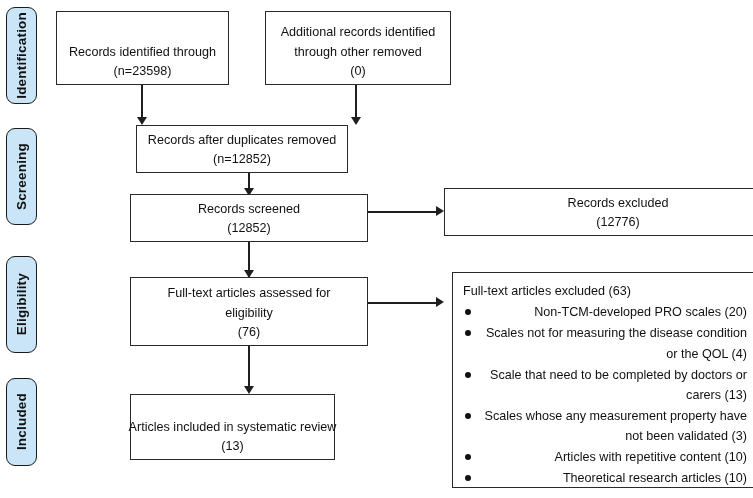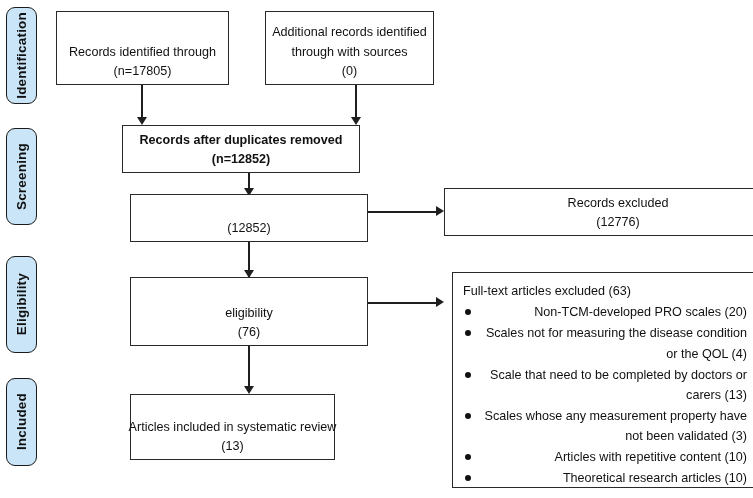--- a/index.html
+++ b/index.html
@@ -128,59 +128,61 @@
   </div>
   <div class="stage" style="top:256px;height:97px;">
     <span class="stage-text">Eligibility</span>
   </div>
   <div class="stage" style="top:378px;height:88px;">
     <span class="stage-text">Included</span>
   </div>
 
   <div class="box" style="left:56px;top:11px;width:173px;height:74px;">
     <span class="ln">Records identified through</span>
-    <span class="ln">(n=17805)</span>
-  </div>
-
-  <div class="box" style="left:265px;top:11px;width:169px;height:74px;">
+    <span class="ln">(n=23598)</span>
+  </div>
+
+  <div class="box" style="left:265px;top:11px;width:186px;height:74px;">
     <span class="ln">Additional records identified</span>
-    <span class="ln">through with sources</span>
+    <span class="ln">through other removed</span>
     <span class="ln">(0)</span>
   </div>
 
   <div class="vline" style="left:141px;top:85px;height:34px;"></div>
   <div class="arrow-down" style="left:137px;top:117px;"></div>
 
   <div class="vline" style="left:355px;top:85px;height:34px;"></div>
   <div class="arrow-down" style="left:351px;top:117px;"></div>
 
-  <div class="box" style="left:122px;top:125px;width:238px;height:48px;font-weight:bold;">
+  <div class="box" style="left:136px;top:125px;width:212px;height:48px;">
     <span class="ln">Records after duplicates removed</span>
     <span class="ln">(n=12852)</span>
   </div>
 
   <div class="vline" style="left:248px;top:173px;height:23px;"></div>
   <div class="arrow-down" style="left:244px;top:188px;"></div>
 
   <div class="box" style="left:130px;top:194px;width:238px;height:48px;">
+    <span class="ln">Records screened</span>
     <span class="ln">(12852)</span>
   </div>
 
   <div class="box" style="left:444px;top:188px;width:348px;height:48px;">
     <span class="ln">Records excluded</span>
     <span class="ln">(12776)</span>
   </div>
 
   <div class="hline" style="left:368px;top:211px;width:70px;"></div>
   <div class="arrow-right" style="left:436px;top:206px;"></div>
 
   <div class="vline" style="left:248px;top:242px;height:36px;"></div>
   <div class="arrow-down" style="left:244px;top:270px;"></div>
 
   <div class="box" style="left:130px;top:277px;width:238px;height:69px;">
+    <span class="ln">Full-text articles assessed for</span>
     <span class="ln">eligibility</span>
     <span class="ln">(76)</span>
   </div>
 
   <div class="hline" style="left:368px;top:302px;width:70px;"></div>
   <div class="arrow-right" style="left:436px;top:297px;"></div>
 
   <div class="listbox" style="left:444px;top:272px;width:304px;height:216px;">
     <span class="head">Full-text articles excluded (63)</span>
     <ul>

